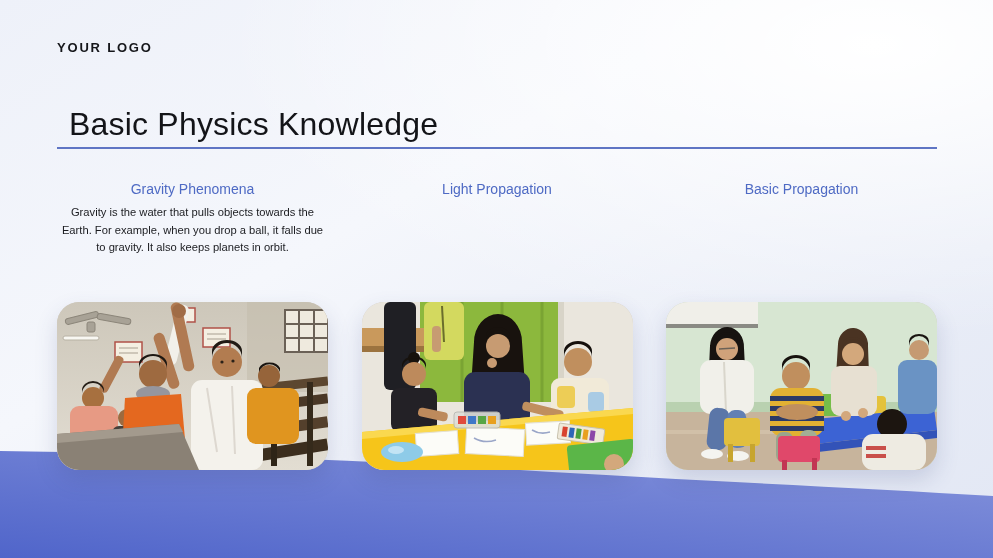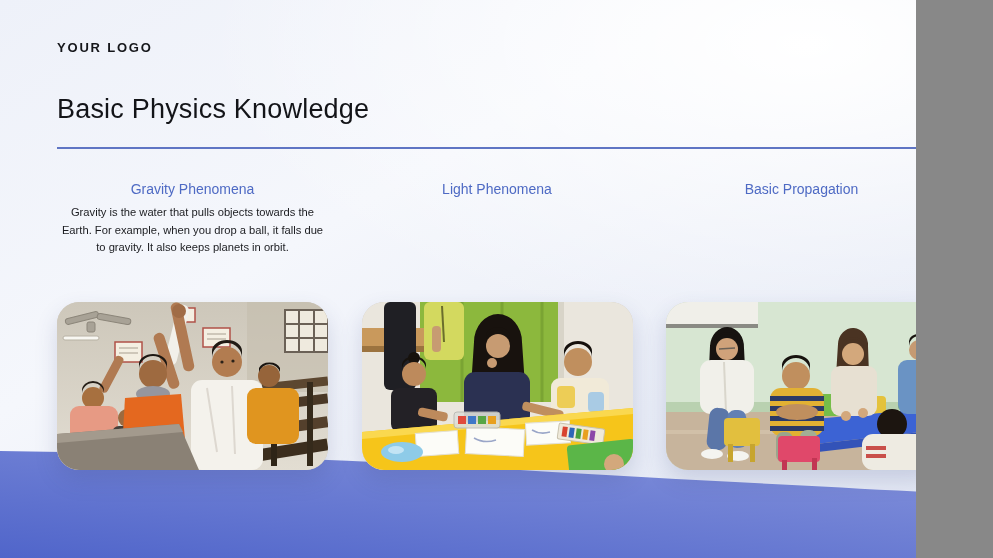--- a/index.html
+++ b/index.html
@@ -1,30 +1,30 @@
 <!DOCTYPE html>
 <html><head>
 <meta charset="utf-8">
 <style>
   html,body{margin:0;padding:0;background:#888;}
   .slide{
-    position:relative;width:916px;height:558px;overflow:hidden;
+    position:relative;width:993px;height:558px;overflow:hidden;
     font-family:"Liberation Sans",sans-serif;
     background:
       radial-gradient(120% 95% at 88% 8%, #ffffff 0%, rgba(255,255,255,0) 55%),
       linear-gradient(150deg,#eef1f9 0%,#f5f7fc 38%,#e9edf7 72%,#e2e7f4 100%);
   }
   .wave{position:absolute;left:0;bottom:0;width:993px;height:118px;z-index:1;}
   .logo{
     position:absolute;left:57px;top:40px;z-index:2;
     font-size:13px;font-weight:bold;letter-spacing:1.8px;color:#15161a;
   }
   .page-title{
-    position:absolute;left:57px;top:94px;z-index:2;margin:0;
-    font-size:27px;font-weight:400;color:#131418;letter-spacing:0.2px;
+    position:absolute;left:57px;top:94px;z-index:2;margin:12px;
+    font-size:32px;font-weight:400;color:#131418;letter-spacing:0.2px;
   }
   .divider{
     position:absolute;left:57px;top:147px;width:880px;height:2px;
     background:#5f75c4;z-index:2;
   }
   .columns{
     position:absolute;left:57px;top:181px;width:880px;z-index:2;
     display:grid;grid-template-columns:repeat(3,271px);justify-content:space-between;
   }
   .col{text-align:center;}
@@ -60,21 +60,21 @@
   <h1 class="page-title">Basic Physics Knowledge</h1>
 
   <div class="divider"></div>
 
   <div class="columns">
     <div class="col">
       <h2>Gravity Phenomena</h2>
       <p>Gravity is the water that pulls objects towards the Earth. For example, when you drop a ball, it falls due to gravity. It also keeps planets in orbit.</p>
     </div>
     <div class="col">
-      <h2>Light Phenomena</h2>
+      <h2>Light Propagation</h2>
     </div>
     <div class="col">
       <h2>Basic Propagation</h2>
     </div>
   </div>
 
   <div class="cards">
 
     <figure class="card" role="img" aria-label="Students raising hands in a classroom">
       <svg viewBox="0 0 271 168" preserveAspectRatio="none">

